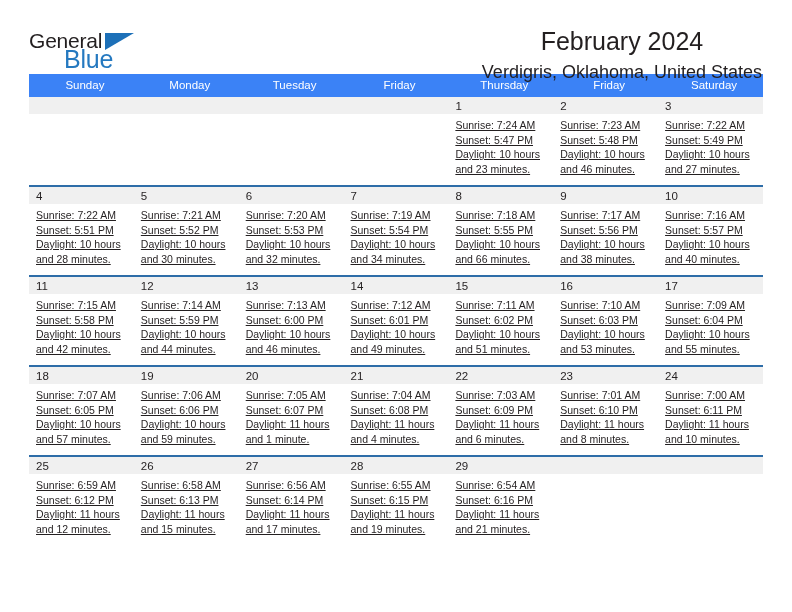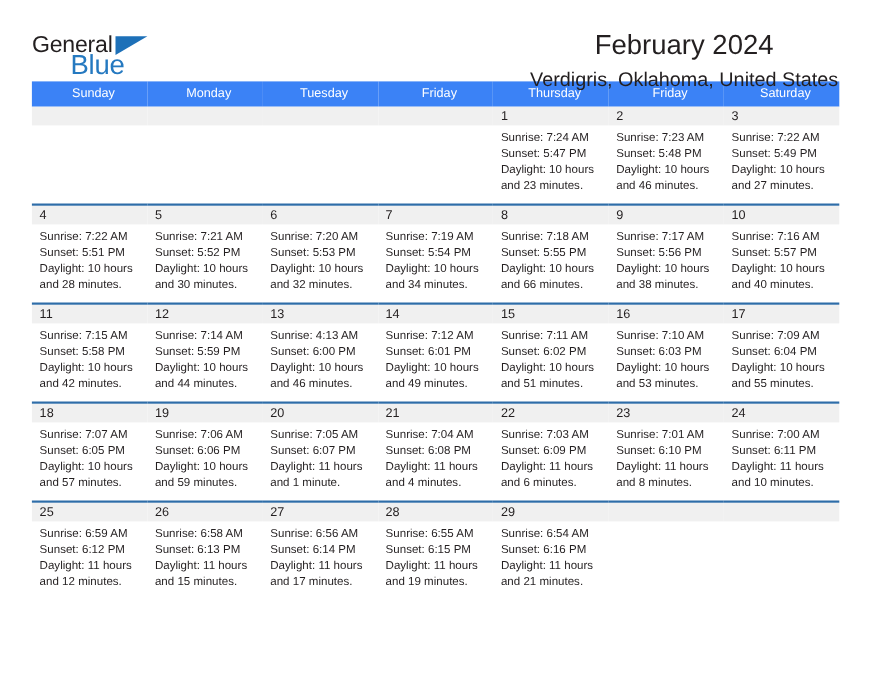--- a/index.html
+++ b/index.html
@@ -118,20 +118,21 @@
     color: #231f20;
   }
   .cell.empty .daynum-band {
     background: #f0f0f0;
   }
   .cell-body {
     padding: 4px 6px 0 7px;
     font-size: 10.5px;
     line-height: 14.6px;
     color: #231f20;
+    text-decoration: underline;
   }
   .cell-body div {
     white-space: nowrap;
   }
   .cell-body .daylight {
     white-space: normal;
   }
 </style>
 </head>
 <body>
@@ -309,21 +310,21 @@
                 <div>Sunrise: 7:14 AM</div>
                 <div>Sunset: 5:59 PM</div>
                 <div class="daylight">Daylight: 10 hours and 44 minutes.</div>
               </div>
             </div>
           </td>
           <td>
             <div class="cell">
               <div class="daynum-band">13</div>
               <div class="cell-body">
-                <div>Sunrise: 4:13 AM</div>
+                <div>Sunrise: 7:13 AM</div>
                 <div>Sunset: 6:00 PM</div>
                 <div class="daylight">Daylight: 10 hours and 46 minutes.</div>
               </div>
             </div>
           </td>
           <td>
             <div class="cell">
               <div class="daynum-band">14</div>
               <div class="cell-body">
                 <div>Sunrise: 7:12 AM</div>

